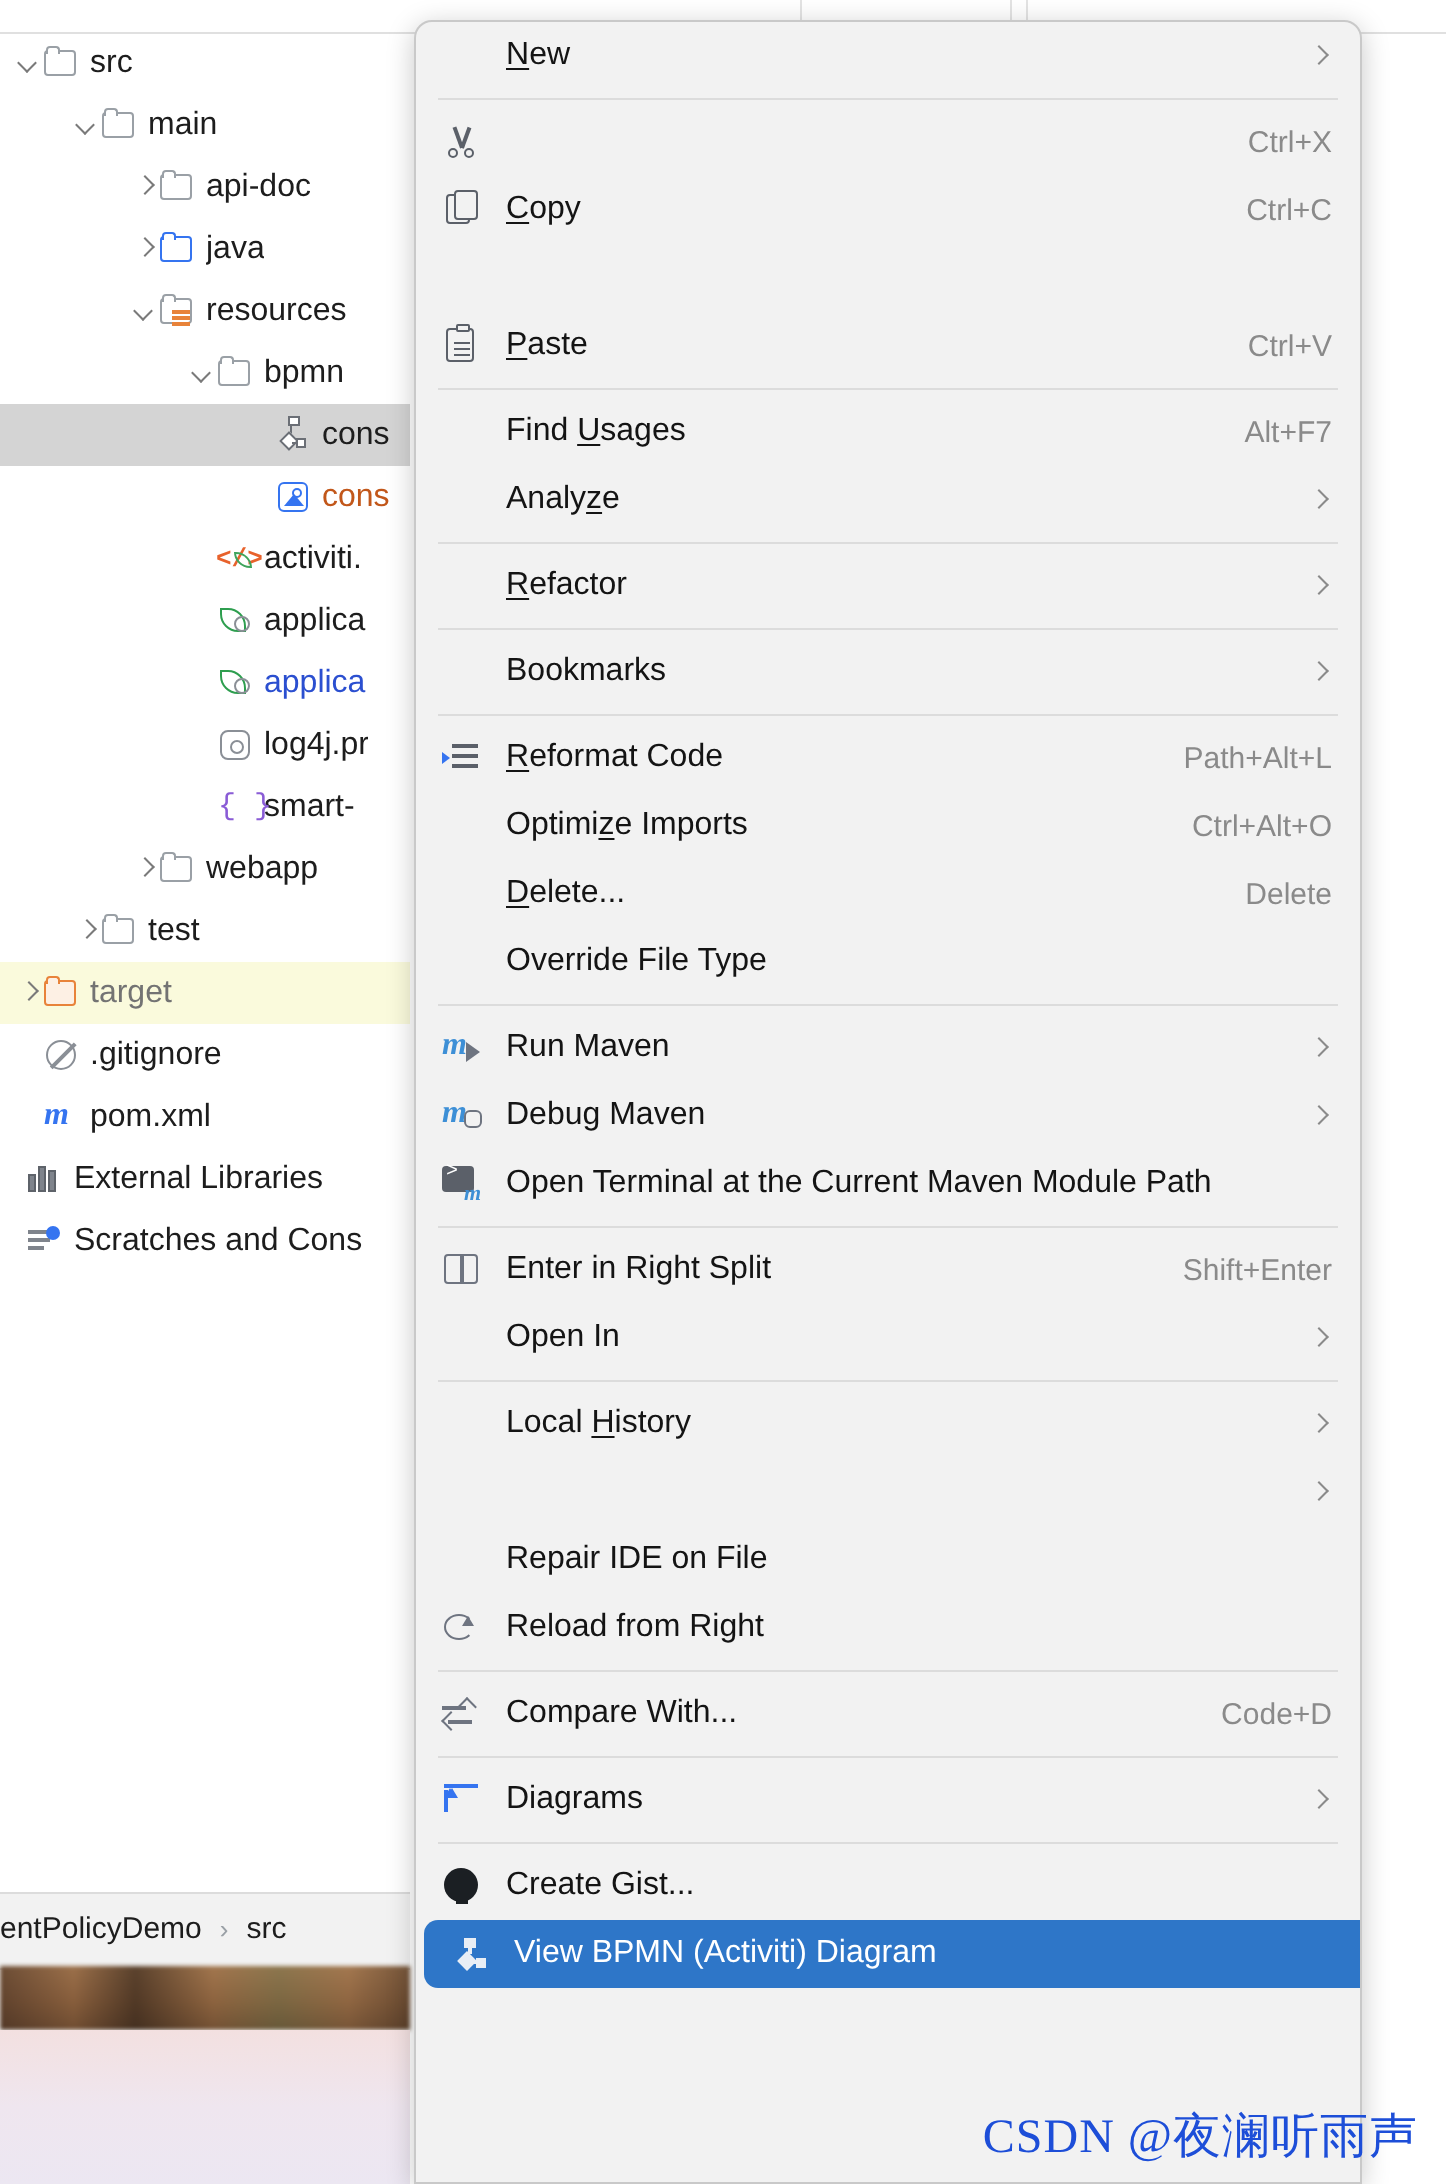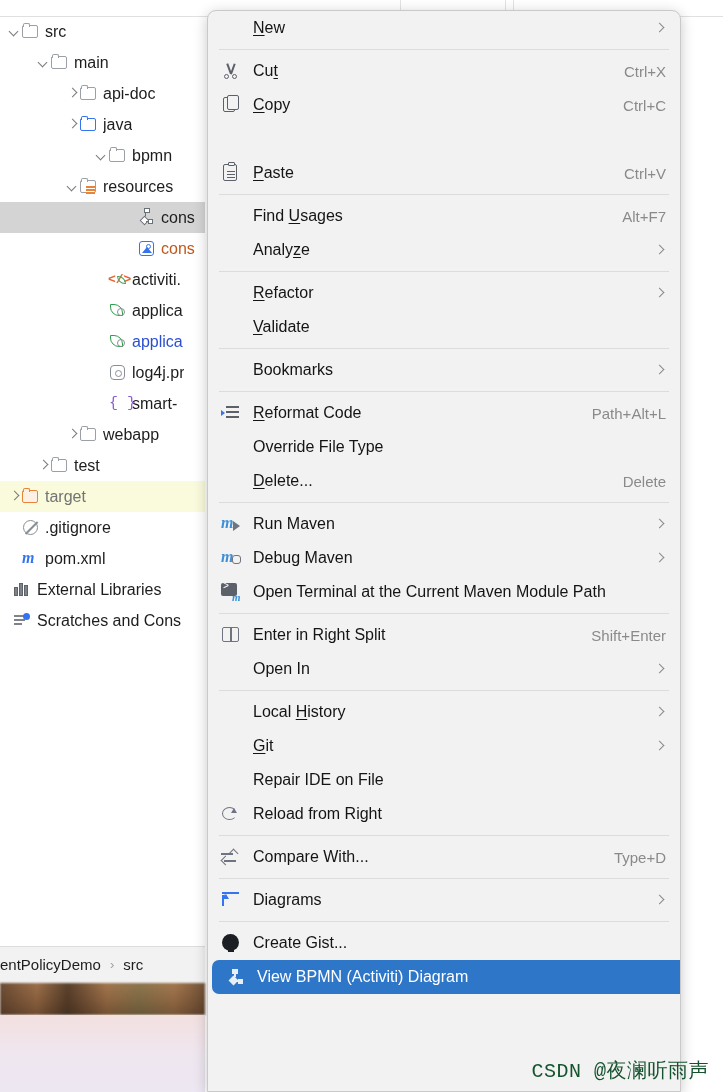--- a/index.html
+++ b/index.html
@@ -128,22 +128,22 @@
   .g-diagrams .ar{position:absolute;top:3px;width:1.6px;height:11px;background:#3574f0;}
   .g-diagrams .ar:nth-of-type(1){left:4px;} .g-diagrams .ar:nth-of-type(2){left:11px;}
   .g-diagrams .ah{position:absolute;top:2px;width:0;height:0;border-bottom:5px solid #3574f0;border-left:3.4px solid transparent;border-right:3.4px solid transparent;}
   .g-diagrams .ah:nth-of-type(3){left:1.4px;} .g-diagrams .ah:nth-of-type(4){left:8.4px;}
   .g-github{position:absolute;left:3px;top:2px;width:17px;height:17px;border-radius:50%;background:#1b1f23;}
   .g-github::after{content:"";position:absolute;left:5.5px;bottom:-1px;width:6px;height:6px;background:#1b1f23;}
   .g-bpmn{position:absolute;left:3px;top:3px;width:18px;height:16px;}
   .g-bpmn i{position:absolute;background:#4d535c;}
   .mi.highlight .g-bpmn i{background:#e9eef5;}
 
-  .watermark{position:absolute;right:14px;bottom:8px;font-size:20px;color:#14532d;
-     font-family:Liberation Mono, monospace;letter-spacing:.5px;pointer-events:none;}
+  .watermark{position:absolute;right:14px;bottom:8px;font-size:24px;color:#1d4ed8;
+     font-family:Liberation Serif, serif;letter-spacing:.5px;pointer-events:none;}
 </style>
 </head>
 <body>
 
 <div class="root">
 
   <div class="ide">
     <div class="tabstrip">
       <div class="tabsep" style="left:400px"></div>
       <div class="tabsep" style="left:505px"></div>
@@ -177,39 +177,39 @@
         </div>
         <div class="trow">
           <span style="display:inline-block;width:66px;flex:0 0 66px"></span>
           <span class="arrow r"></span>
           <span class="ticon">
             <span class="fold blue"></span>
           </span>
           <span class="tlabel ">java</span>
         </div>
         <div class="trow">
-          <span style="display:inline-block;width:95px;flex:0 0 95px"></span>
-          <span class="arrow d"></span>
-          <span class="ticon">
-            <span class="fold"></span>
-          </span>
-          <span class="tlabel ">bpmn</span>
-        </div>
-        <div class="trow">
           <span style="display:inline-block;width:66px;flex:0 0 66px"></span>
           <span class="arrow d"></span>
           <span class="ticon">
             <span class="fold"></span>
             <span class="res-lines">
               <i></i>
               <i></i>
               <i></i>
             </span>
           </span>
           <span class="tlabel ">resources</span>
+        </div>
+        <div class="trow">
+          <span style="display:inline-block;width:95px;flex:0 0 95px"></span>
+          <span class="arrow d"></span>
+          <span class="ticon">
+            <span class="fold"></span>
+          </span>
+          <span class="tlabel ">bpmn</span>
         </div>
         <div class="trow sel">
           <span style="display:inline-block;width:124px;flex:0 0 124px"></span>
           <span class="arrow"></span>
           <span class="ticon"><span class="ic-bpmn"><i style="left:7px;top:0;width:6px;height:5px;"></i><i style="left:8px;top:5px;width:1.4px;height:4px;background:#6b6f76;border:none;"></i><i style="left:4px;top:9px;width:7px;height:7px;transform:rotate(45deg);"></i><i style="left:11px;top:11px;width:5px;height:5px;"></i><i style="left:9px;top:12.5px;width:3px;height:1.4px;background:#6b6f76;border:none;"></i></span></span>
           <span class="tlabel ">cons</span>
         </div>
         <div class="trow">
           <span style="display:inline-block;width:124px;flex:0 0 124px"></span>
           <span class="arrow"></span>
@@ -349,21 +349,20 @@
       <div class="msep"></div>
       <div class="mi">
         <span class="micon">
           <span class="g-scissors">
             <i></i>
             <i></i>
             <b></b>
             <b></b>
           </span>
         </span>
-        <span class="mlabel">Cu<u>t</u></span>
         <span class="mshort">Ctrl+X</span>
       </div>
       <div class="mi">
         <span class="micon">
           <span class="g-copy"></span>
         </span>
         <span class="mlabel"><u>C</u>opy</span>
         <span class="mshort">Ctrl+C</span>
       </div>
       <div class="mi">
@@ -387,24 +386,20 @@
       <div class="mi">
         <span class="micon"></span>
         <span class="mlabel">Analy<u>z</u>e</span>
         <span class="chev"></span>
       </div>
       <div class="msep"></div>
       <div class="mi">
         <span class="micon"></span>
         <span class="mlabel"><u>R</u>efactor</span>
         <span class="chev"></span>
-      </div>
-      <div class="mi">
-        <span class="micon"></span>
-        <span class="mlabel"><u>V</u>alidate</span>
       </div>
       <div class="msep"></div>
       <div class="mi">
         <span class="micon"></span>
         <span class="mlabel">Bookmarks</span>
         <span class="chev"></span>
       </div>
       <div class="msep"></div>
       <div class="mi">
         <span class="micon">
@@ -413,27 +408,32 @@
             <i style="top:0;width:13px"></i>
             <i style="top:5px;width:13px"></i>
             <i style="top:10px;width:13px"></i>
           </span>
         </span>
         <span class="mlabel"><u>R</u>eformat Code</span>
         <span class="mshort">Path+Alt+L</span>
       </div>
       <div class="mi">
         <span class="micon"></span>
-        <span class="mlabel">Override File Type</span>
+        <span class="mlabel">Optimi<u>z</u>e Imports</span>
+        <span class="mshort">Ctrl+Alt+O</span>
       </div>
       <div class="mi">
         <span class="micon"></span>
         <span class="mlabel"><u>D</u>elete...</span>
         <span class="mshort">Delete</span>
       </div>
+      <div class="mi">
+        <span class="micon"></span>
+        <span class="mlabel">Override File Type</span>
+      </div>
       <div class="msep"></div>
       <div class="mi">
         <span class="micon">
           <span class="g-maven">m</span>
           <span class="g-mtri"></span>
         </span>
         <span class="mlabel">Run Maven</span>
         <span class="chev"></span>
       </div>
       <div class="mi">
@@ -465,21 +465,20 @@
         <span class="chev"></span>
       </div>
       <div class="msep"></div>
       <div class="mi">
         <span class="micon"></span>
         <span class="mlabel">Local <u>H</u>istory</span>
         <span class="chev"></span>
       </div>
       <div class="mi">
         <span class="micon"></span>
-        <span class="mlabel"><u>G</u>it</span>
         <span class="chev"></span>
       </div>
       <div class="mi">
         <span class="micon"></span>
         <span class="mlabel">Repair IDE on File</span>
       </div>
       <div class="mi">
         <span class="micon">
           <span class="g-reload"></span>
         </span>
@@ -489,21 +488,21 @@
       <div class="mi">
         <span class="micon">
           <span class="g-compare">
             <i class="a"></i>
             <span class="ah"></span>
             <i class="b"></i>
             <span class="bh"></span>
           </span>
         </span>
         <span class="mlabel">Compare With...</span>
-        <span class="mshort">Type+D</span>
+        <span class="mshort">Code+D</span>
       </div>
       <div class="msep"></div>
       <div class="mi">
         <span class="micon">
           <span class="g-diagrams">
             <span class="bar"></span>
             <span class="ah"></span>
             <span class="ah"></span>
             <span class="ar"></span>
             <span class="ar"></span>

